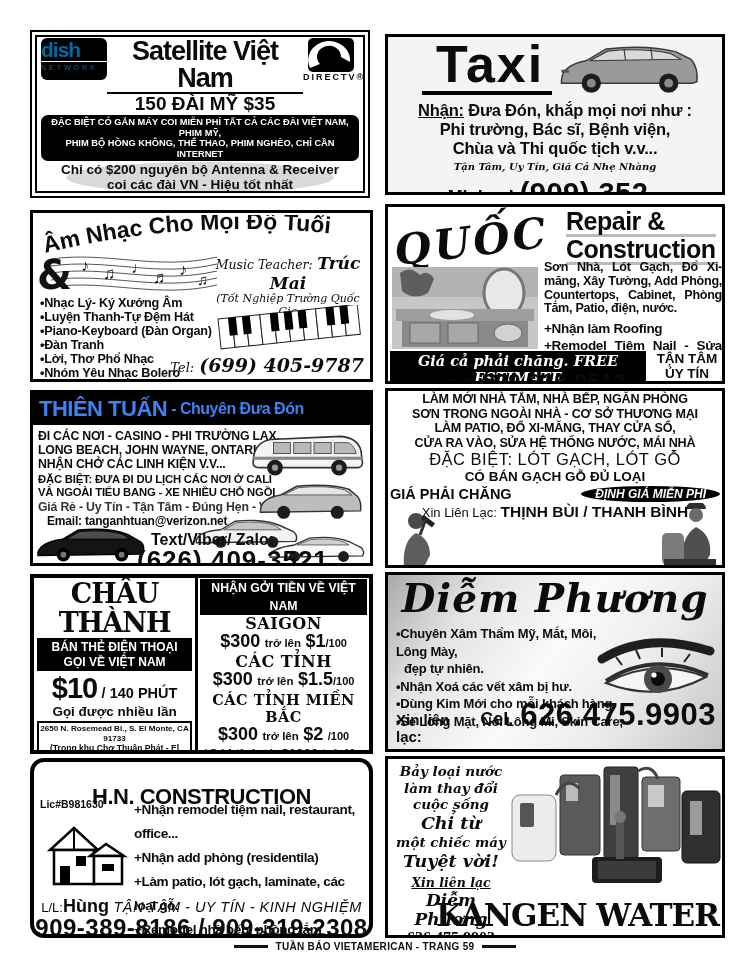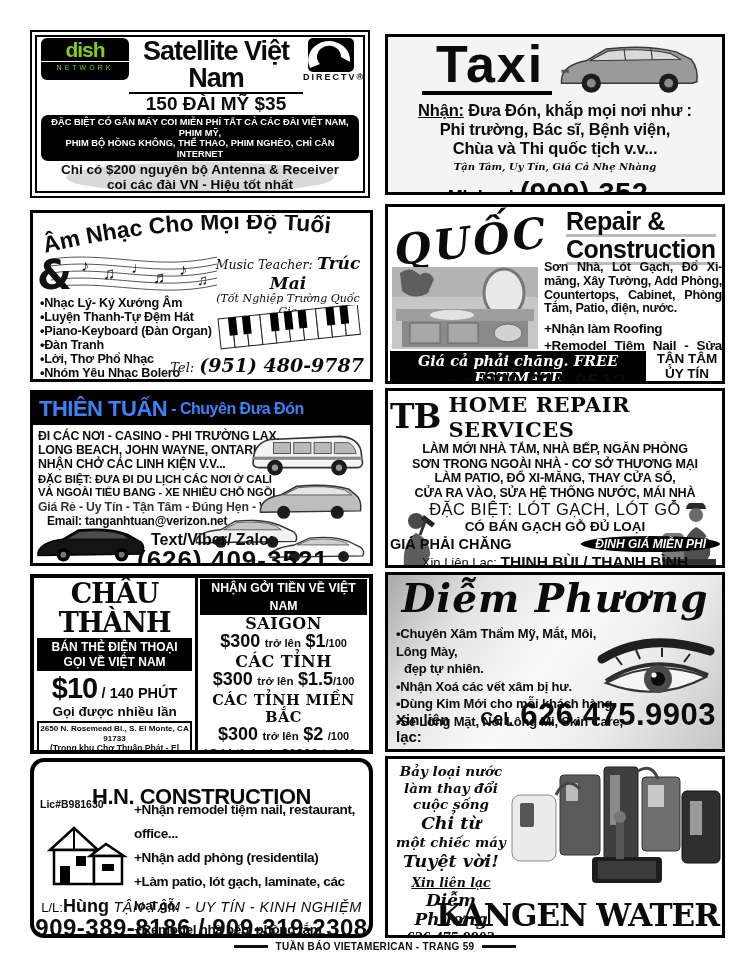--- a/index.html
+++ b/index.html
@@ -5,21 +5,21 @@
   * { margin:0; padding:0; box-sizing:border-box; }
   html,body { background:#fff; }
   body { width:750px; height:975px; font-family:"Liberation Sans", sans-serif; color:#0b0b0b; }
   .page { position:relative; width:750px; height:975px; background:#fff; overflow:hidden; }
   .ad { position:absolute; background:#fff; overflow:hidden; }
   svg { display:block; }
 
   
   .a1 { left:30px; top:30px; width:340px; height:168px; border:7px double #000; padding:1px 4px; }
   .a1-head { display:flex; align-items:flex-start; }
-  .dish { width:88px; height:42px; background:#000; border-radius:6px; color:#84cc16; text-align:center; flex:none; padding-top:1px; }
+  .dish { width:66px; height:42px; background:#000; border-radius:6px; color:#0369a1; text-align:left; flex:none; padding-top:1px; }
   .dish .dw { font-size:21px; font-weight:bold; letter-spacing:-1px; line-height:22px; display:block; border-bottom:1px solid #fff; }
   .dish .dn { font-size:7px; letter-spacing:3px; line-height:11px; display:block; }
   .a1-titlebox { flex:1; text-align:center; }
   .a1-title { font-size:27px; font-weight:bold; letter-spacing:-1px; line-height:27px; border-bottom:2px solid #000; }
   .a1-sub { font-size:19px; font-weight:bold; line-height:20px; }
   .dtv { width:56px; flex:none; text-align:center; }
   .dtv-box { width:46px; height:34px; margin:0 auto; background:#000; border-radius:5px; position:relative; overflow:hidden; }
   .dtv-label { font-size:9px; font-weight:bold; letter-spacing:2px; line-height:10px; }
   .a1-banner { background:#000; color:#fff; border-radius:7px; text-align:center; font-weight:bold; font-size:9.3px; line-height:10.5px; padding:2px 1px; margin:1px 0; }
   .a1-offer { position:relative; text-align:center; font-weight:bold; font-size:13.5px; line-height:14.5px; padding:1px 0; }
@@ -291,21 +291,21 @@
           <rect x="52" y="0" width="8" height="18"></rect>
             <rect x="66" y="0" width="8" height="18"></rect>
           <rect x="80" y="0" width="8" height="18"></rect>
             <rect x="108" y="0" width="8" height="18"></rect>
           <rect x="122" y="0" width="8" height="18"></rect>
         </g>
       </g>
     </svg>
     <div class="a3-tel">
       <span class="t1">Tel:</span>
-      <span class="t2">(951) 480-9787</span>
+      <span class="t2">(699) 405-9787</span>
     </div>
   </section>
 
   <section class="ad a4">
     <div class="a4-name">QUỐC</div>
     <div class="a4-rt">
       <span>Repair &amp;</span>
       <span>Construction</span>
     </div>
     <svg class="a4-photo" width="146" height="82" viewBox="0 0 146 82">
@@ -385,24 +385,20 @@
       <circle cx="38" cy="45" r="9" fill="#000"></circle>
         <circle cx="38" cy="45" r="4" fill="#777"></circle>
       <circle cx="116" cy="45" r="9" fill="#000"></circle>
         <circle cx="116" cy="45" r="4" fill="#777"></circle>
     </svg>
     <div class="a5-zalo">Text/Viber/ Zalo:</div>
     <div class="a5-phone">(626) 409-3521</div>
   </section>
 
   <section class="ad a6">
-    <div class="a6-head">
-      <span class="lg">TB</span>
-      <span class="tt">HOME REPAIR SERVICES</span>
-    </div>
     <div class="a6-line">LÀM MỚI NHÀ TẮM, NHÀ BẾP, NGĂN PHÒNG</div>
     <div class="a6-line">SƠN TRONG NGOÀI NHÀ - CƠ SỞ THƯƠNG MẠI</div>
     <div class="a6-line">LÀM PATIO, ĐỔ XI-MĂNG, THAY CỬA SỔ,</div>
     <div class="a6-line">CỬA RA VÀO, SỬA HỆ THỐNG NƯỚC, MÁI NHÀ</div>
     <div class="a6-spec">ĐẶC BIỆT: LÓT GẠCH, LÓT GỖ</div>
     <div class="a6-stock">CÓ BÁN GẠCH GỖ ĐỦ LOẠI</div>
     <div class="a6-price">
       <span class="p1">GIÁ PHẢI CHĂNG</span>
       <span class="a6-badge">ĐỊNH GIÁ MIỄN PHÍ</span>
     </div>

